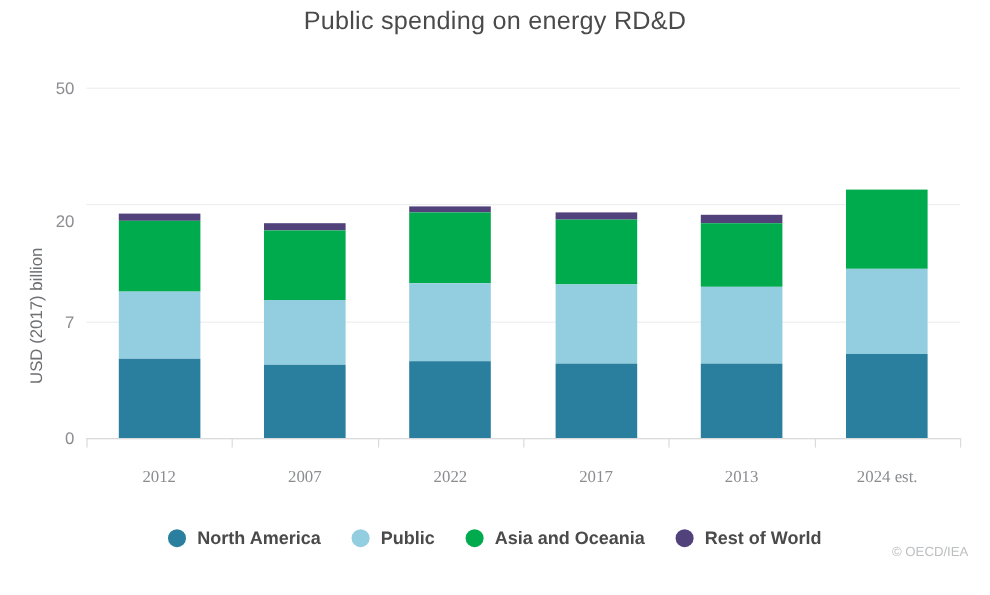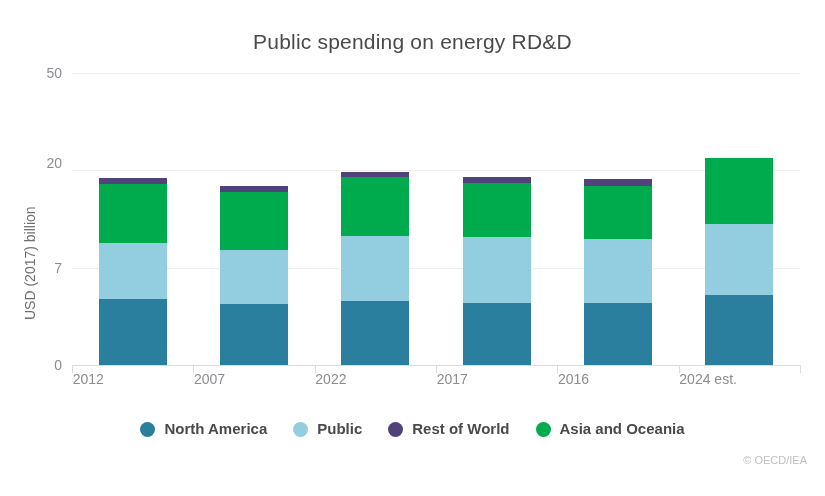--- a/index.html
+++ b/index.html
@@ -12,21 +12,21 @@
     height: 496px;
     font-family: "Liberation Sans", sans-serif;
     color: #58595b;
     overflow: hidden;
     position: relative;
   }
 
   
   .chart-title {
     position: absolute;
-    top: 30px;
+    top: 6px;
     left: 0;
     width: 825px;
     text-align: center;
     font-size: 21px;
     font-weight: 400;
     color: #4a4a4a;
     letter-spacing: 0.2px;
   }
 
   .gridline {
@@ -97,43 +97,45 @@
   }
   .xtick {
     position: absolute;
     top: 365px;
     width: 1px;
     height: 8px;
     background: #d9dbdd;
   }
   .xlabel {
     position: absolute;
-    top: 371px;
+    top: 391px;
     font-size: 14px;
     color: #8b8d90;
-    text-align: left;
+    text-align: center;
     width: 120px;
     transform: translateX(-60px);
+    font-family: Liberation Serif, serif;
   }
 
   
   .legend {
     position: absolute;
     top: 420px;
     left: 0;
     width: 825px;
     display: flex;
     justify-content: center;
     align-items: center;
     gap: 26px;
   }
   .legend-item {
     display: flex;
-    align-items: flex-end;
+    align-items: center;
     gap: 9px;
+    margin-top: 20px;
   }
   .legend-swatch {
     width: 15px;
     height: 15px;
     border-radius: 50%;
     flex: 0 0 auto;
   }
   .legend-label {
     font-size: 15px;
     font-weight: bold;
@@ -159,21 +161,21 @@
 
 <div id="grid-layer">
     <div class="gridline baseline" style="left: 72px; top: 365px; width: 728px; position: absolute;"></div>
     <div class="gridline" style="left: 72px; top: 267.667px; width: 728px; position: absolute;"></div>
     <div class="gridline" style="left: 72px; top: 170.333px; width: 728px; position: absolute;"></div>
     <div class="gridline" style="left: 72px; top: 73px; width: 728px; position: absolute;"></div>
   </div>
 <div id="ytick-layer">
     <div class="ytick-label" style="position: absolute; left: 22px; width: 40px; top: 365px;">0</div>
     <div class="ytick-label" style="position: absolute; left: 22px; width: 40px; top: 267.667px;">7</div>
-    <div class="ytick-label" style="position: absolute; left: 22px; width: 40px; top: 163px;">20</div>
+    <div class="ytick-label" style="position: absolute; left: 22px; width: 40px; top: 184px;">20</div>
     <div class="ytick-label" style="position: absolute; left: 22px; width: 40px; top: 73px;">50</div>
   </div>
 
 <div class="bars" id="bars-layer">
     <div class="bar-group" style="left: 0px; width: 121.333px;">
       <div class="bar">
         <div class="seg" style="height: 5.84px; background: rgb(82, 66, 124);"></div>
         <div class="seg" style="height: 59.3733px; background: rgb(0, 171, 78);"></div>
         <div class="seg" style="height: 55.48px; background: rgb(147, 205, 224);"></div>
         <div class="seg" style="height: 66.1867px; background: rgb(42, 127, 158);"></div>
@@ -224,38 +226,38 @@
 <div id="xaxis-layer">
     <div class="xtick" style="left: 72px;"></div>
     <div class="xlabel" style="left: 132.667px;">2012</div>
     <div class="xtick" style="left: 193.333px;"></div>
     <div class="xlabel" style="left: 254px;">2007</div>
     <div class="xtick" style="left: 314.667px;"></div>
     <div class="xlabel" style="left: 375.333px;">2022</div>
     <div class="xtick" style="left: 436px;"></div>
     <div class="xlabel" style="left: 496.667px;">2017</div>
     <div class="xtick" style="left: 557.333px;"></div>
-    <div class="xlabel" style="left: 618px;">2016</div>
+    <div class="xlabel" style="left: 618px;">2013</div>
     <div class="xtick" style="left: 678.667px;"></div>
     <div class="xlabel" style="left: 739.333px;">2024 est.</div>
     <div class="xtick" style="left: 800px;"></div>
   </div>
 
 <div class="legend" id="legend">
     <div class="legend-item">
       <span class="legend-swatch" style="background: rgb(42, 127, 158);"></span>
       <span class="legend-label">North America</span>
     </div>
     <div class="legend-item">
       <span class="legend-swatch" style="background: rgb(147, 205, 224);"></span>
       <span class="legend-label">Public</span>
     </div>
     <div class="legend-item">
+      <span class="legend-swatch" style="background: rgb(0, 171, 78);"></span>
+      <span class="legend-label">Asia and Oceania</span>
+    </div>
+    <div class="legend-item">
       <span class="legend-swatch" style="background: rgb(82, 66, 124);"></span>
       <span class="legend-label">Rest of World</span>
     </div>
-    <div class="legend-item">
-      <span class="legend-swatch" style="background: rgb(0, 171, 78);"></span>
-      <span class="legend-label">Asia and Oceania</span>
-    </div>
   </div>
 
 <div class="footer-credit">© OECD/IEA</div>
 
 </body></html>

